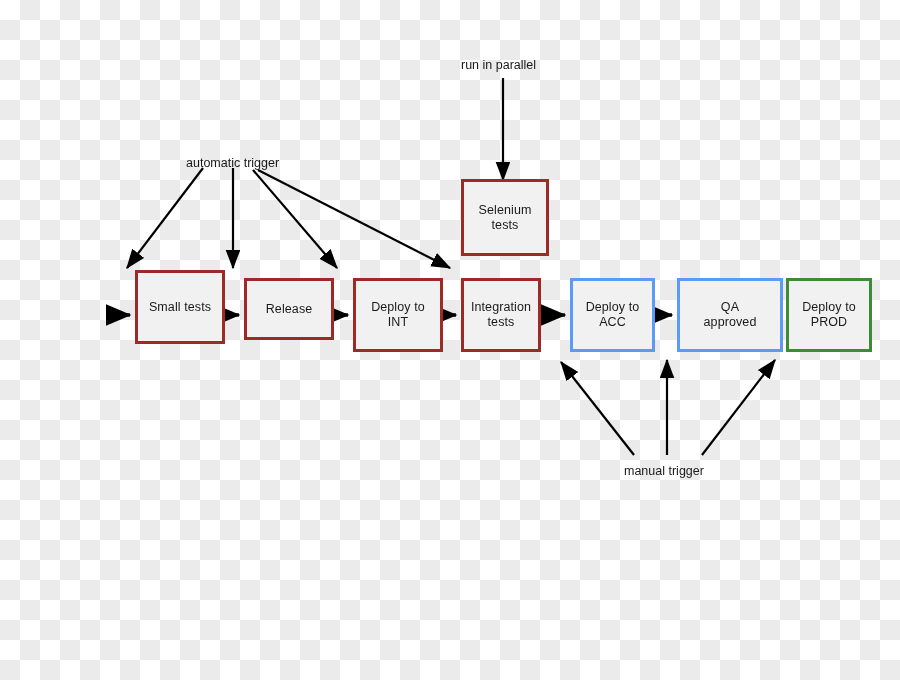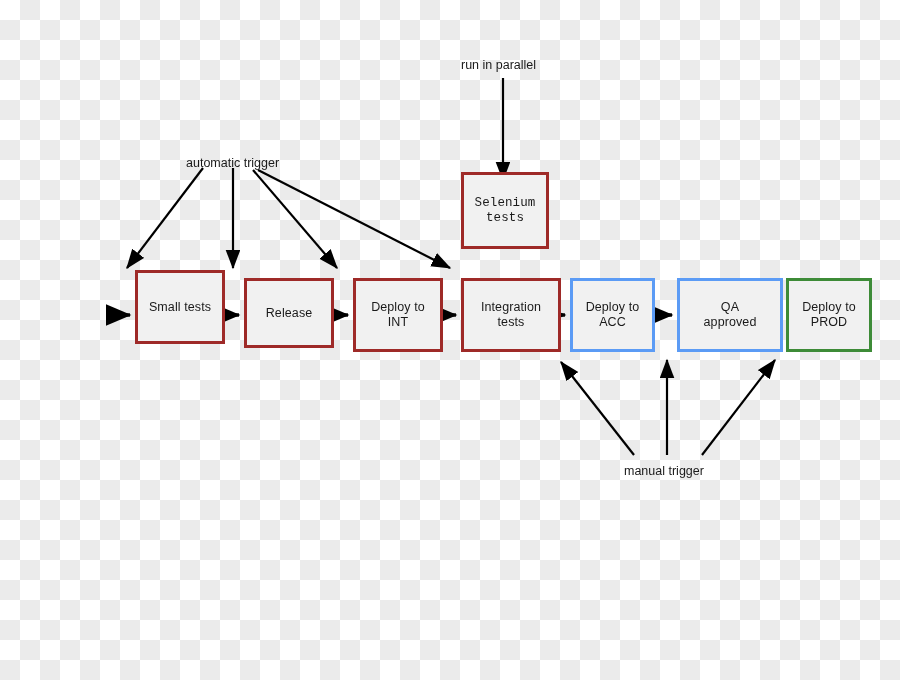--- a/index.html
+++ b/index.html
@@ -105,35 +105,35 @@
       <line x1="667" y1="455" x2="667" y2="360"></line>
       <line x1="702" y1="455" x2="775" y2="360"></line>
     </g>
   </svg>
 
 
   <div class="node red" style="left:135px; top:270px; width:90px; height:74px;">
     <span class="node-label">Small tests</span>
   </div>
 
-  <div class="node red" style="left:244px; top:278px; width:90px; height:70px;">
+  <div class="node red" style="left:244px; top:278px; width:90px; height:62px;">
     <span class="node-label">Release</span>
   </div>
 
   <div class="node red" style="left:353px; top:278px; width:90px; height:74px;">
     <span class="node-label">Deploy to
 INT</span>
   </div>
 
-  <div class="node red" style="left:461px; top:278px; width:100px; height:74px;">
+  <div class="node red" style="left:461px; top:278px; width:80px; height:74px;">
     <span class="node-label">Integration
 tests</span>
   </div>
 
-  <div class="node red" style="left:461px; top:172px; width:88px; height:77px;font-family:Liberation Mono, monospace;">
+  <div class="node red" style="left:461px; top:179px; width:88px; height:77px;">
     <span class="node-label">Selenium
 tests</span>
   </div>
 
 
   <div class="node blue" style="left:570px; top:278px; width:85px; height:74px;">
     <span class="node-label">Deploy to
 ACC</span>
   </div>
 

